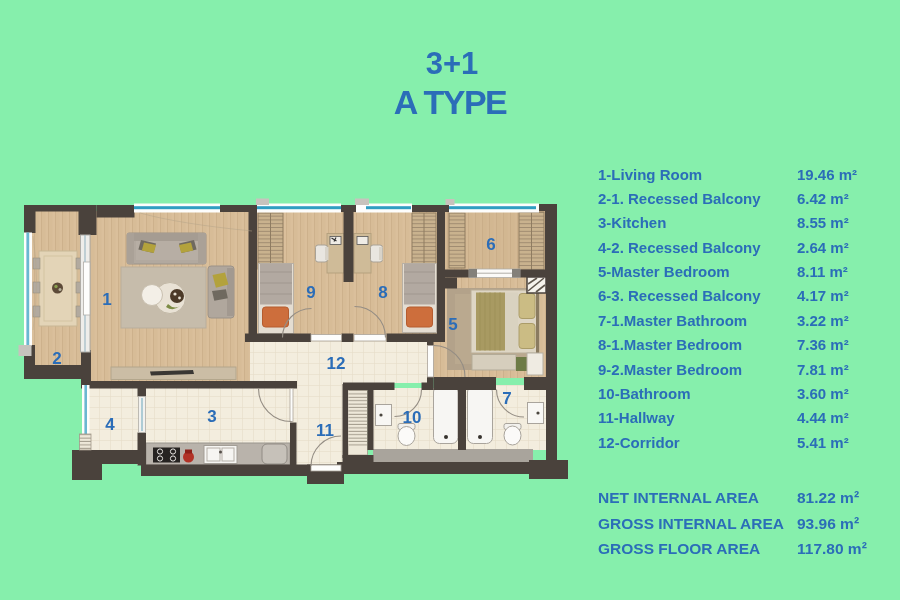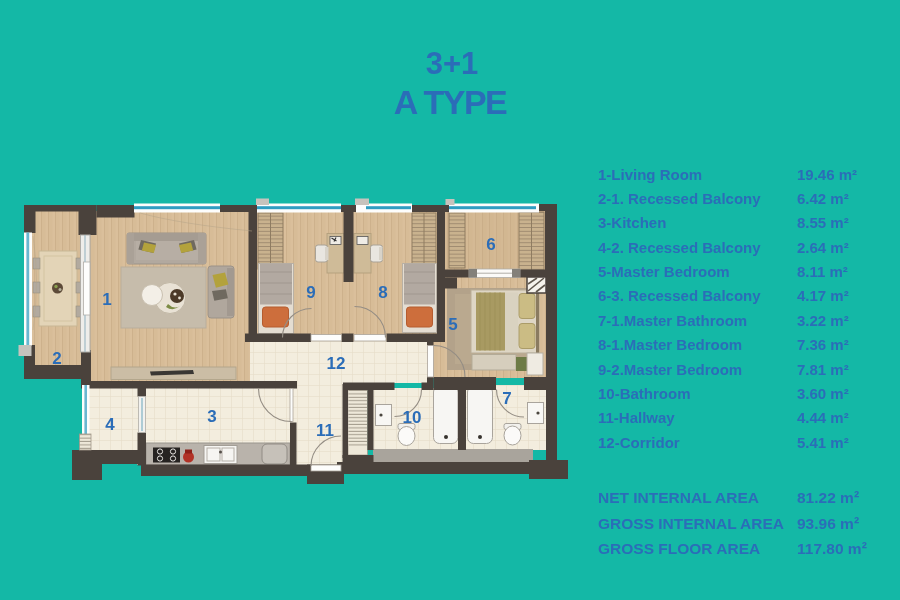--- a/index.html
+++ b/index.html
@@ -1,16 +1,16 @@
 <!DOCTYPE html>
 <html><head>
 <meta charset="utf-8">
 <style>
 html,body{margin:0;padding:0;background:#fff;}
-#page{position:relative;width:900px;height:600px;background:#14b8a6;overflow:hidden;
+#page{position:relative;width:900px;height:600px;background:#86efac;overflow:hidden;
 font-family:"Liberation Sans", sans-serif;}
 </style>
 </head>
 <body>
 <div id="page">
 <svg width="900" height="600" viewBox="0 0 900 600" xmlns="http://www.w3.org/2000/svg">
 <defs>
 <pattern id="wd" width="7" height="60" patternUnits="userSpaceOnUse">
   <rect width="7" height="60" fill="#dabf9b"></rect>
   <rect x="0" width="3.5" height="60" fill="#d7bc97"></rect>

